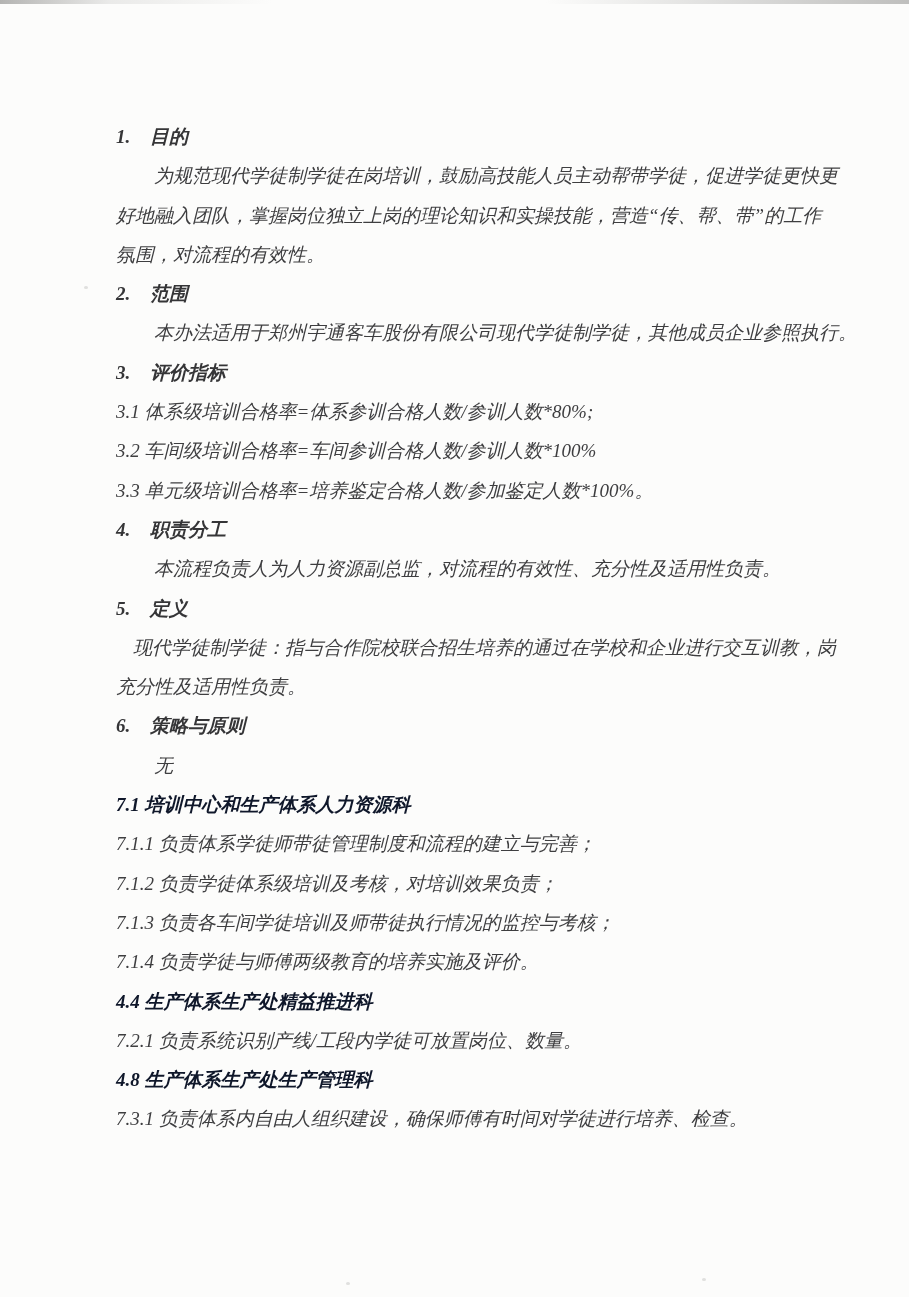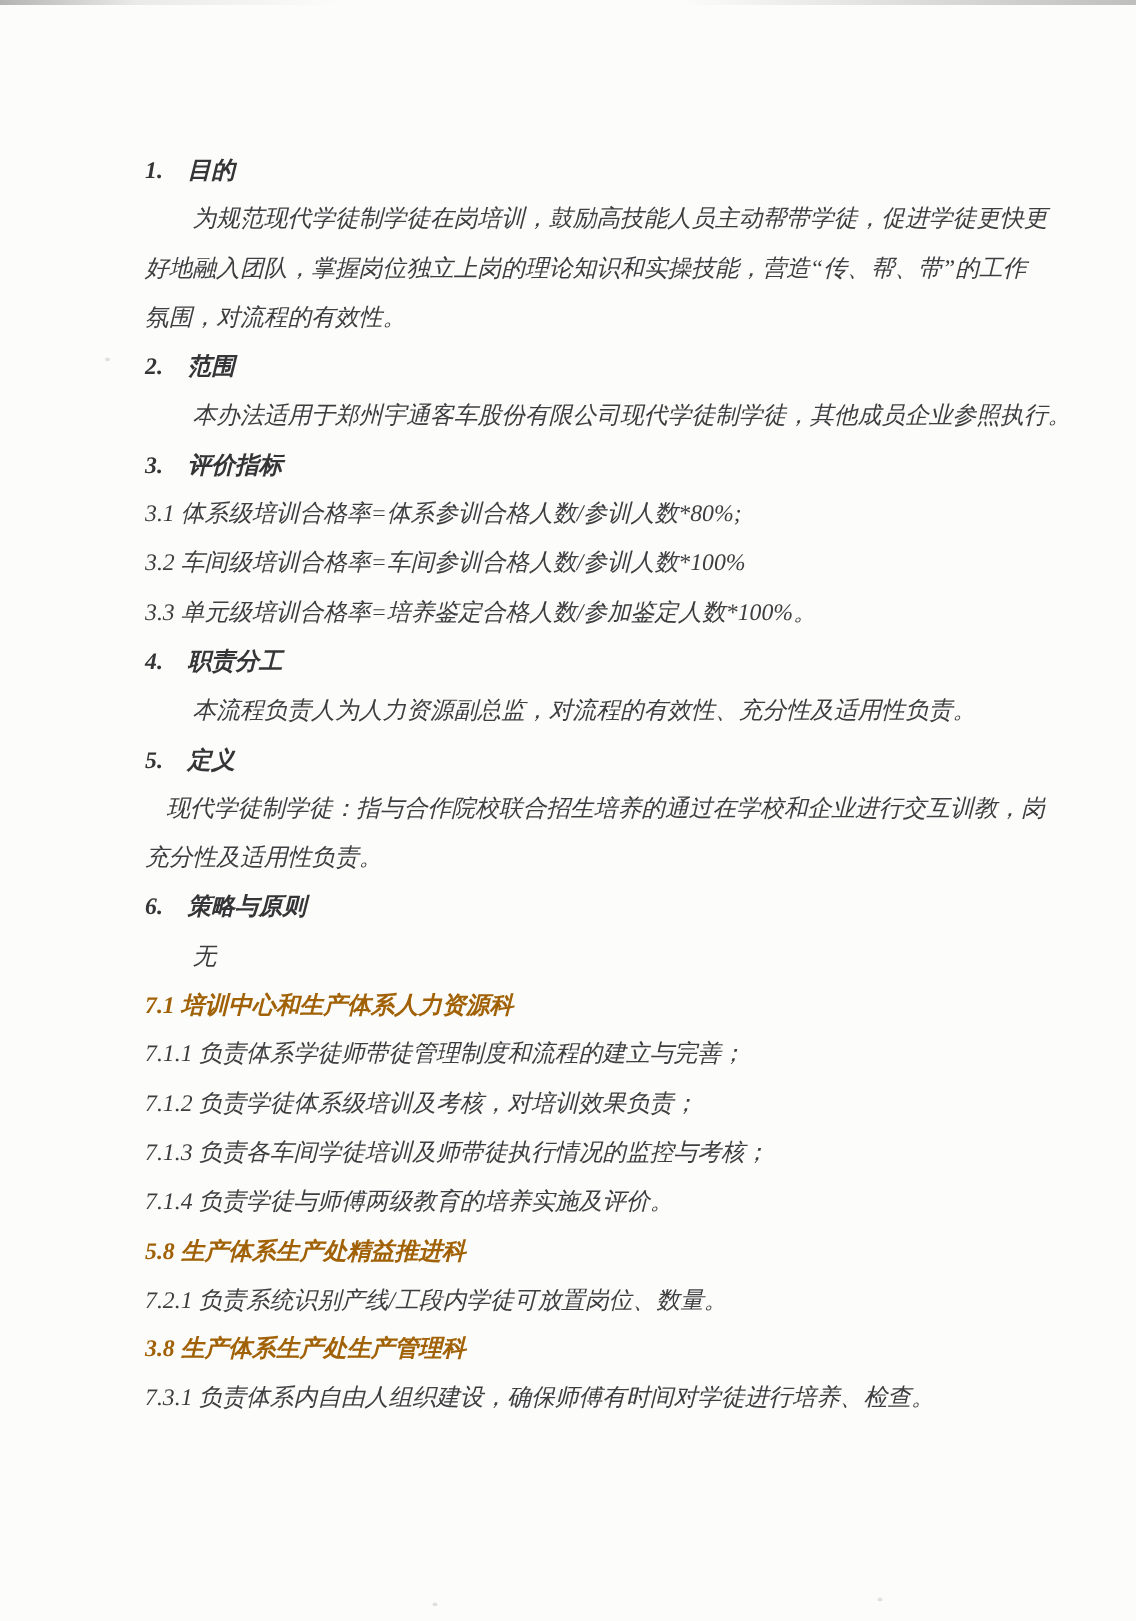--- a/index.html
+++ b/index.html
@@ -40,21 +40,21 @@
   }
   .ln {
     height: 35.3px;
     line-height: 35.3px;
     white-space: nowrap;
     margin: 4px;
     font-style: italic;
   }
   .heading { font-weight: bold; color: #353537; }
   .heading .num { display: inline-block; width: 34px; }
-  .sub { font-weight: bold; color: #a16207; }
+  .sub { font-weight: bold; color: #0f172a; }
   .ind2 { text-indent: 38px; }
   .ind1 { text-indent: 17px; }
 </style>
 </head>
 <body>
 
 <div class="page">
 
   <div class="edge-top"></div>
   <div class="speck" style="left:84px; top:286px;"></div>
@@ -92,20 +92,20 @@
 
     <p class="ln ind2">无</p>
 
 
     <p class="ln sub">7.1 培训中心和生产体系人力资源科</p>
     <p class="ln">7.1.1 负责体系学徒师带徒管理制度和流程的建立与完善；</p>
     <p class="ln">7.1.2 负责学徒体系级培训及考核，对培训效果负责；</p>
     <p class="ln">7.1.3 负责各车间学徒培训及师带徒执行情况的监控与考核；</p>
     <p class="ln">7.1.4 负责学徒与师傅两级教育的培养实施及评价。</p>
 
-    <p class="ln sub">5.8 生产体系生产处精益推进科</p>
+    <p class="ln sub">4.4 生产体系生产处精益推进科</p>
     <p class="ln">7.2.1 负责系统识别产线/工段内学徒可放置岗位、数量。</p>
 
-    <p class="ln sub">3.8 生产体系生产处生产管理科</p>
+    <p class="ln sub">4.8 生产体系生产处生产管理科</p>
     <p class="ln">7.3.1 负责体系内自由人组织建设，确保师傅有时间对学徒进行培养、检查。</p>
 
   </div>
 </div>
 
 </body></html>

